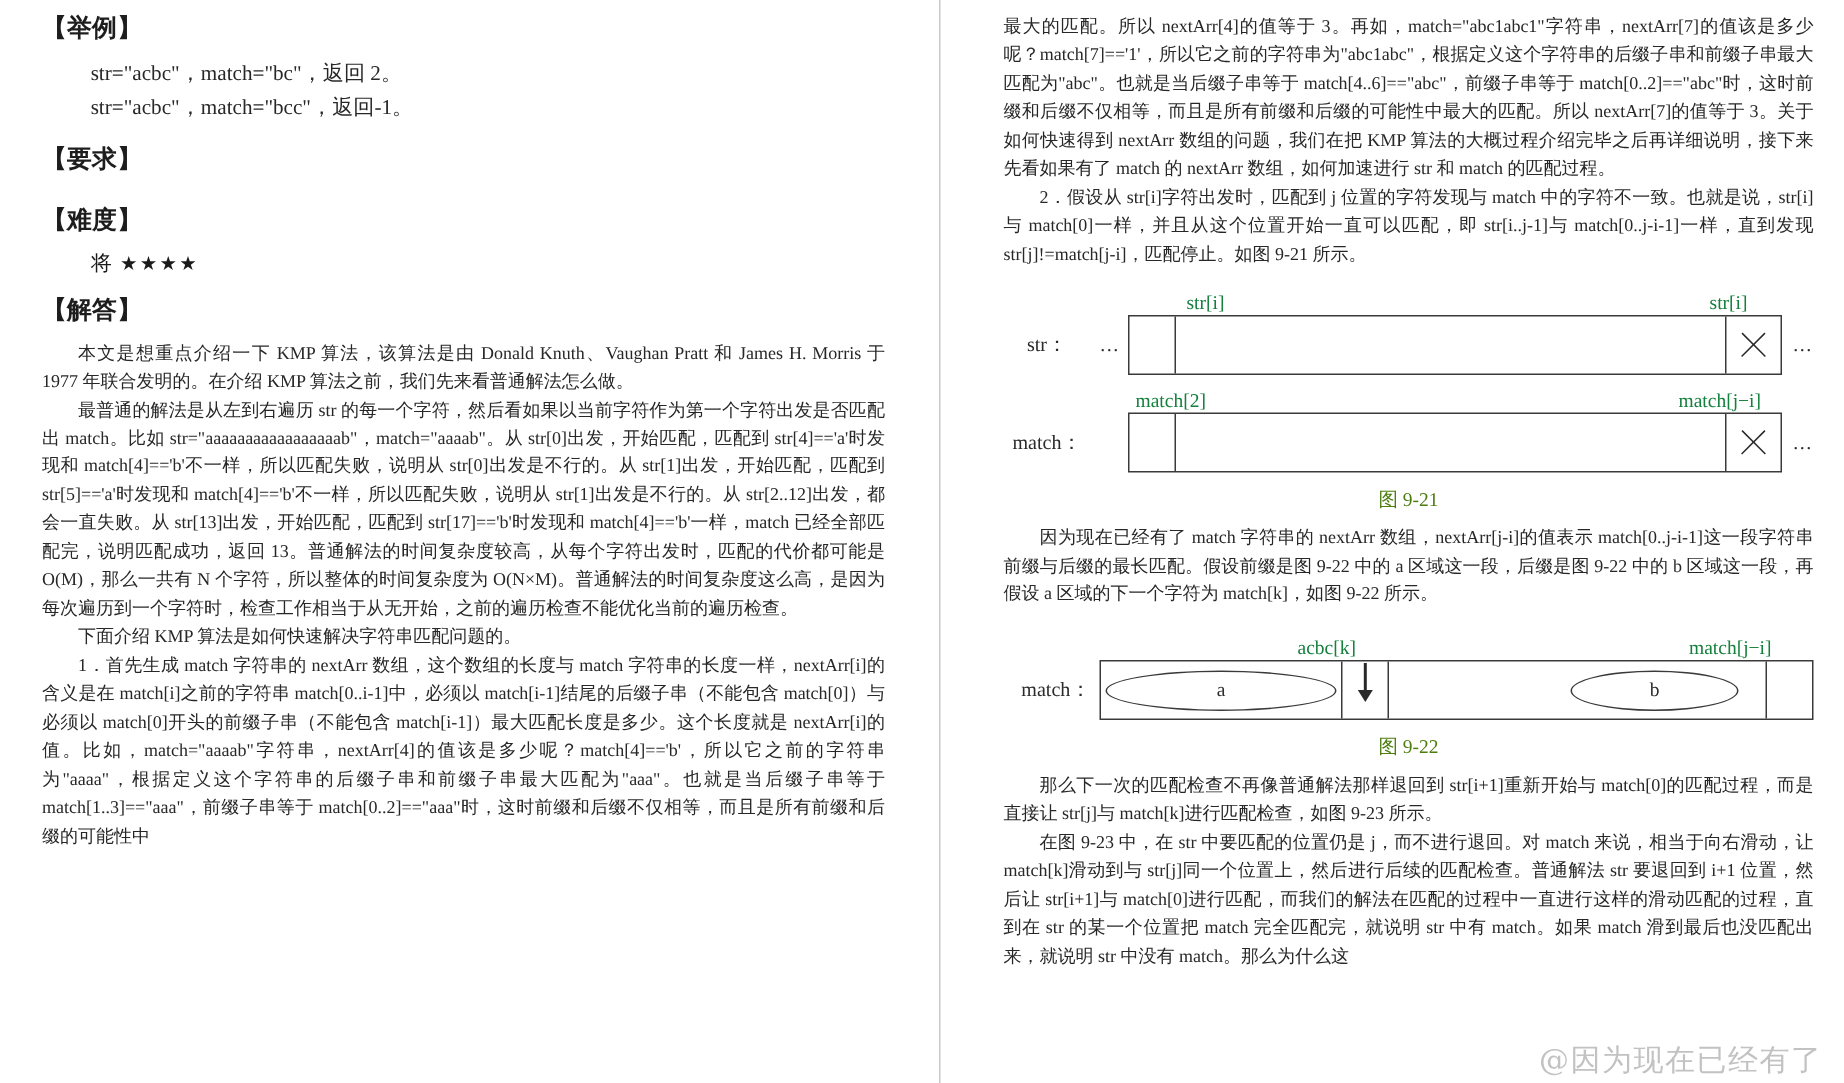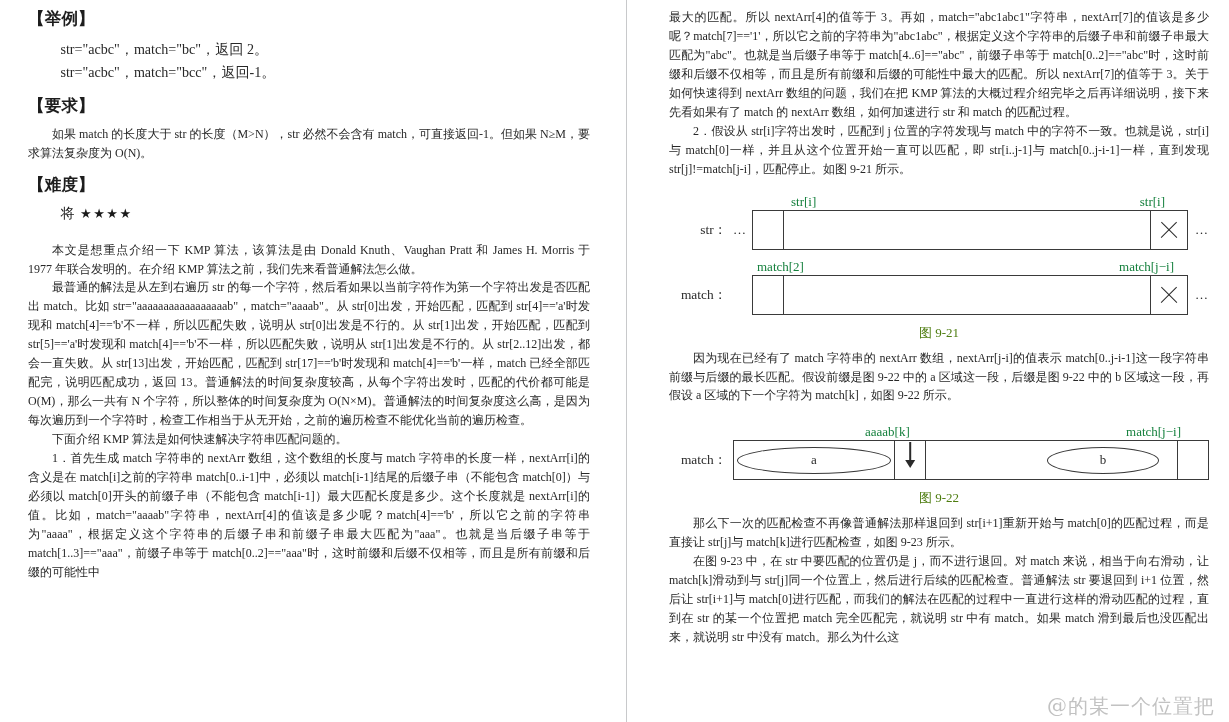--- a/index.html
+++ b/index.html
@@ -81,21 +81,21 @@
     margin-top: 9px;
     color: #4d7c0f;
   }
   .fig921-row {
     display: flex;
     align-items: center;
     position: relative;
   }
   .fig921-label {
     width: 58px;
-    text-align: right;
+    text-align: center;
     font-size: 13.4px;
     padding-right: 6px;
     flex: 0 0 auto;
   }
   .lead-dots {
     font-size: 13px;
     padding-right: 5px;
     letter-spacing: 1px;
     flex: 0 0 auto;
   }
@@ -250,31 +250,31 @@
 <div class="page page-left">
 
   <h2 class="section">【举例】</h2>
   <div class="spacer-sm"></div>
   <p class="example">str="acbc"，match="bc"，返回 2。</p>
   <p class="example">str="acbc"，match="bcc"，返回-1。</p>
 
   <div class="spacer-md"></div>
   <h2 class="section">【要求】</h2>
   <div class="spacer-sm"></div>
-  <p class="body indent">如果 match 的长度大于 str 的长度（M&gt;N），str 必然不会含有 match，可直接返回-1。但如果 N≥M，要求算法复杂度为 O(N)。</p>
 
   <div class="spacer-md"></div>
   <h2 class="section">【难度】</h2>
   <div class="spacer-sm"></div>
   <div class="stars">
     <span>将</span>
     <span class="star-glyphs">★★★★</span>
   </div>
 
   <div class="spacer-md"></div>
+  <h2 class="section">【解答】</h2>
   <div class="spacer-sm"></div>
   <p class="body indent">本文是想重点介绍一下 KMP 算法，该算法是由 Donald Knuth、Vaughan Pratt 和 James H. Morris 于 1977 年联合发明的。在介绍 KMP 算法之前，我们先来看普通解法怎么做。</p>
   <p class="body indent">最普通的解法是从左到右遍历 str 的每一个字符，然后看如果以当前字符作为第一个字符出发是否匹配出 match。比如 str="aaaaaaaaaaaaaaaaab"，match="aaaab"。从 str[0]出发，开始匹配，匹配到 str[4]=='a'时发现和 match[4]=='b'不一样，所以匹配失败，说明从 str[0]出发是不行的。从 str[1]出发，开始匹配，匹配到 str[5]=='a'时发现和 match[4]=='b'不一样，所以匹配失败，说明从 str[1]出发是不行的。从 str[2..12]出发，都会一直失败。从 str[13]出发，开始匹配，匹配到 str[17]=='b'时发现和 match[4]=='b'一样，match 已经全部匹配完，说明匹配成功，返回 13。普通解法的时间复杂度较高，从每个字符出发时，匹配的代价都可能是 O(M)，那么一共有 N 个字符，所以整体的时间复杂度为 O(N×M)。普通解法的时间复杂度这么高，是因为每次遍历到一个字符时，检查工作相当于从无开始，之前的遍历检查不能优化当前的遍历检查。</p>
   <p class="body indent">下面介绍 KMP 算法是如何快速解决字符串匹配问题的。</p>
   <p class="body indent">1．首先生成 match 字符串的 nextArr 数组，这个数组的长度与 match 字符串的长度一样，nextArr[i]的含义是在 match[i]之前的字符串 match[0..i-1]中，必须以 match[i-1]结尾的后缀子串（不能包含 match[0]）与必须以 match[0]开头的前缀子串（不能包含 match[i-1]）最大匹配长度是多少。这个长度就是 nextArr[i]的值。比如，match="aaaab"字符串，nextArr[4]的值该是多少呢？match[4]=='b'，所以它之前的字符串为"aaaa"，根据定义这个字符串的后缀子串和前缀子串最大匹配为"aaa"。也就是当后缀子串等于 match[1..3]=="aaa"，前缀子串等于 match[0..2]=="aaa"时，这时前缀和后缀不仅相等，而且是所有前缀和后缀的可能性中</p>
 
 </div>
 
 <div class="page page-right">
 
@@ -314,21 +314,21 @@
     </div>
 
     <div class="fig-caption">图 9-21</div>
   </div>
 
   <div class="spacer-sm"></div>
   <p class="body indent">因为现在已经有了 match 字符串的 nextArr 数组，nextArr[j-i]的值表示 match[0..j-i-1]这一段字符串前缀与后缀的最长匹配。假设前缀是图 9-22 中的 a 区域这一段，后缀是图 9-22 中的 b 区域这一段，再假设 a 区域的下一个字符为 match[k]，如图 9-22 所示。</p>
 
   <div class="figure" style="margin-top:16px;">
     <div class="tag-row" style="height:19px;">
-      <span class="tag" style="left:196px;">aaaab[k]</span>
+      <span class="tag" style="left:196px;">acbc[k]</span>
       <span class="tag" style="right:28px;">match[j−i]</span>
     </div>
     <div class="fig922-row">
       <span class="fig922-label">match：</span>
       <div class="bar22">
         <div class="seg-a">
           <span class="ellipse ellipse-a">a</span>
         </div>
         <div class="seg-k">
           <span class="arrow-down"></span>
@@ -341,13 +341,13 @@
     </div>
     <div class="fig-caption">图 9-22</div>
   </div>
 
   <div class="spacer-sm"></div>
   <p class="body indent">那么下一次的匹配检查不再像普通解法那样退回到 str[i+1]重新开始与 match[0]的匹配过程，而是直接让 str[j]与 match[k]进行匹配检查，如图 9-23 所示。</p>
   <p class="body indent">在图 9-23 中，在 str 中要匹配的位置仍是 j，而不进行退回。对 match 来说，相当于向右滑动，让 match[k]滑动到与 str[j]同一个位置上，然后进行后续的匹配检查。普通解法 str 要退回到 i+1 位置，然后让 str[i+1]与 match[0]进行匹配，而我们的解法在匹配的过程中一直进行这样的滑动匹配的过程，直到在 str 的某一个位置把 match 完全匹配完，就说明 str 中有 match。如果 match 滑到最后也没匹配出来，就说明 str 中没有 match。那么为什么这</p>
 
 </div>
 
-<div class="watermark">@的某一个位置把</div>
+<div class="watermark">@因为现在已经有了</div>
 
 </body></html>

